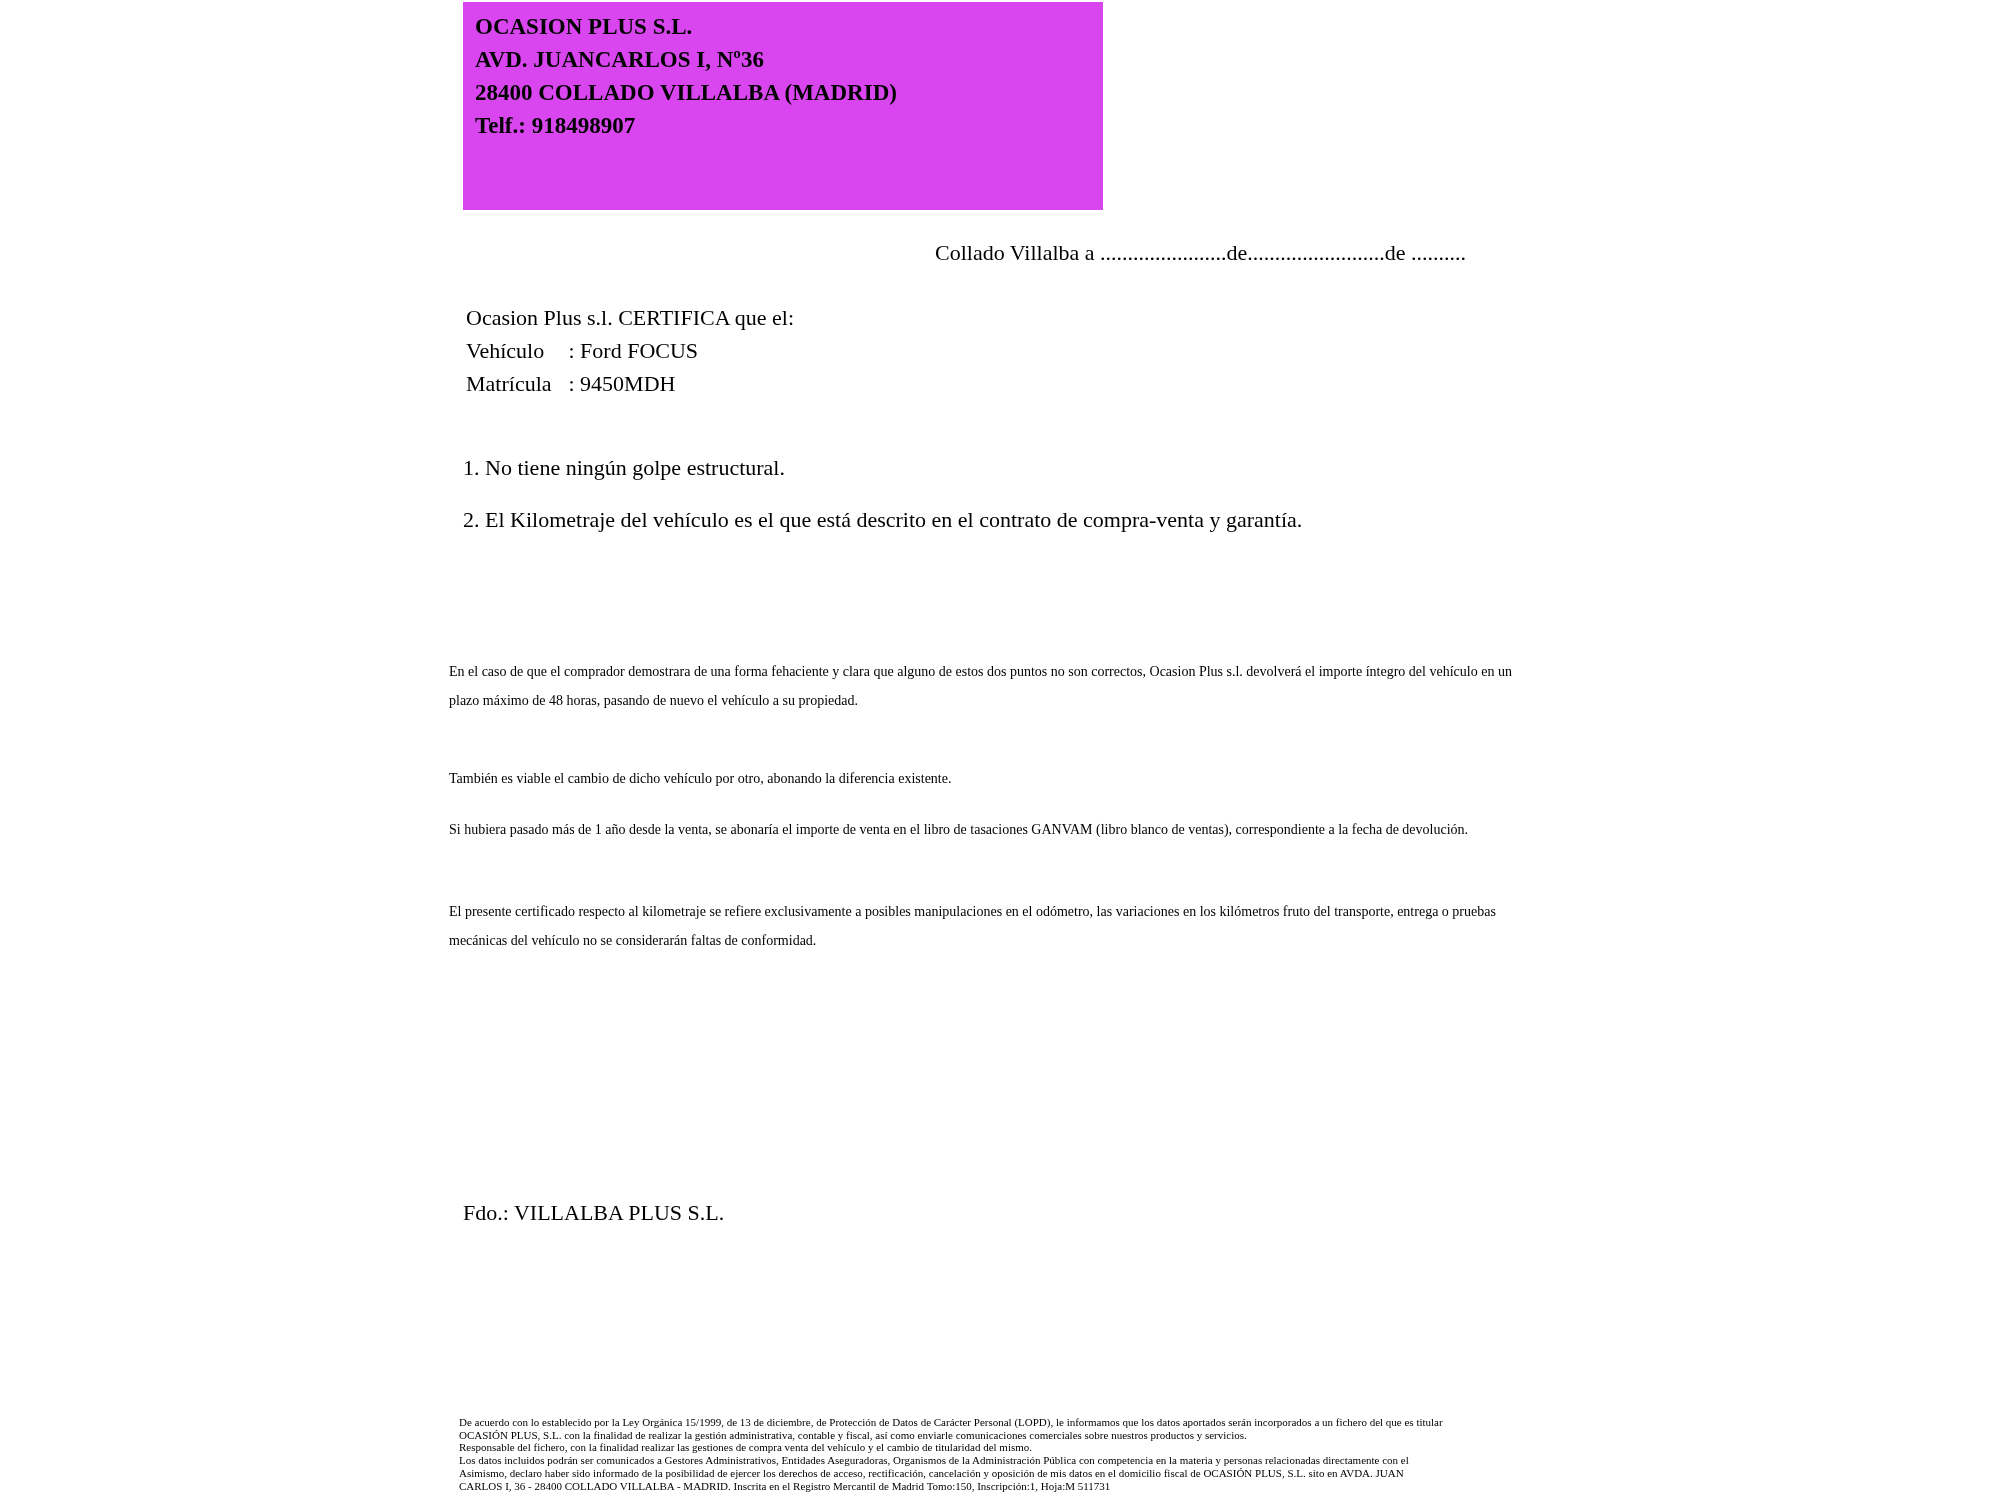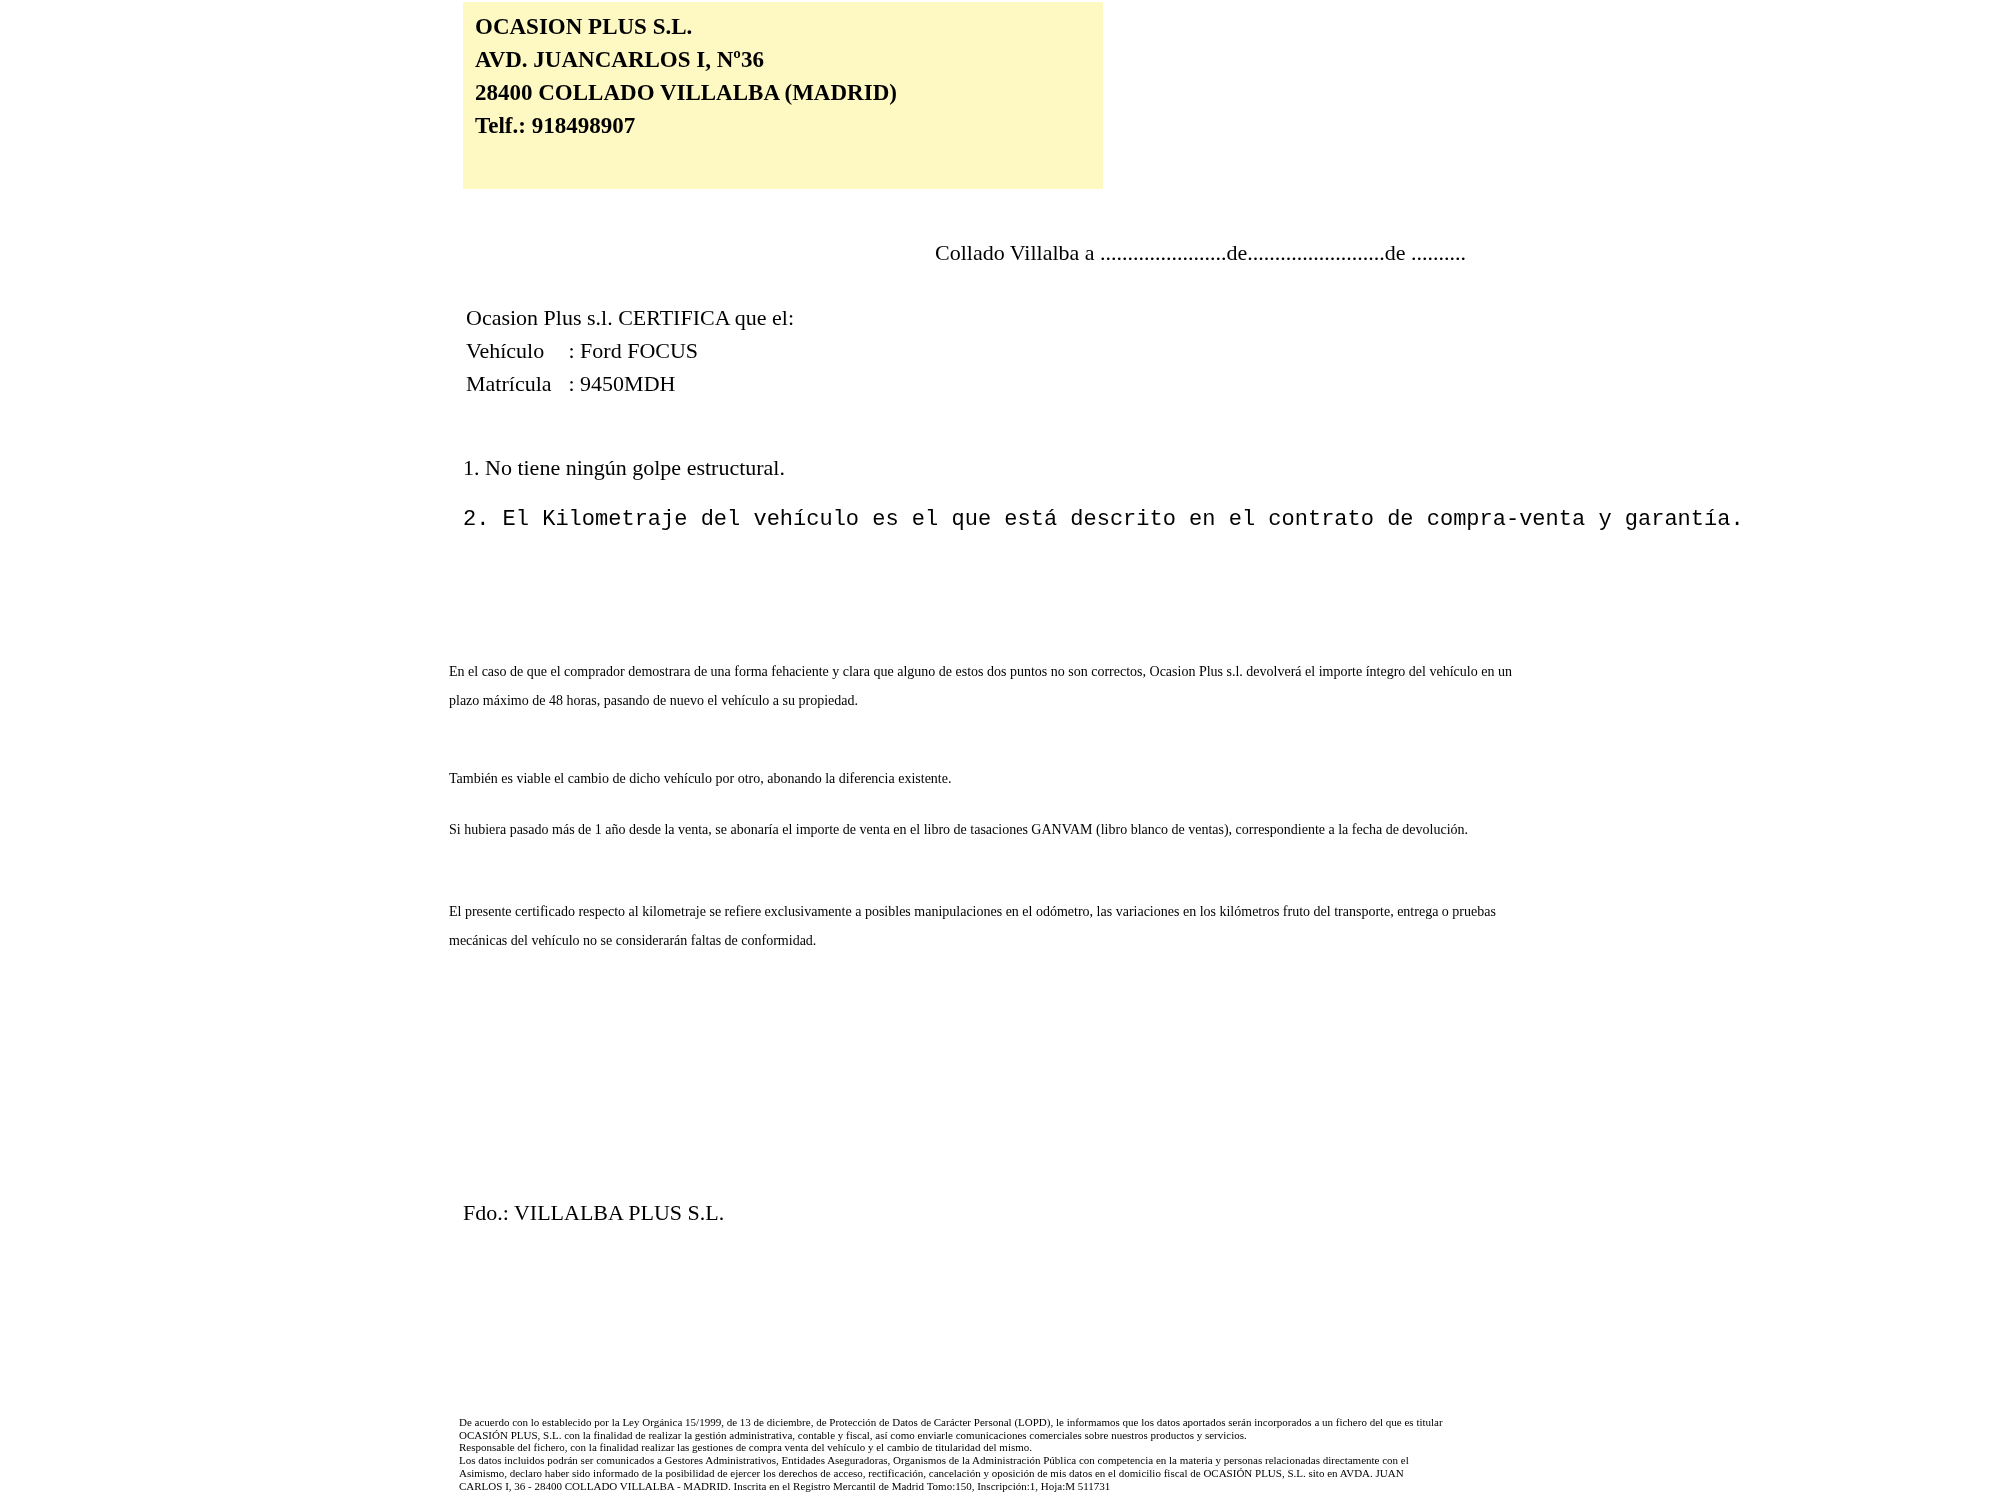--- a/index.html
+++ b/index.html
@@ -11,22 +11,22 @@
     background: #ffffff;
     color: #000000;
     font-family: "Liberation Serif", "DejaVu Serif", serif;
     overflow: hidden;
   }
   .header-box {
     position: absolute;
     left: 463px;
     top: 2px;
     width: 640px;
-    height: 187px;
-    background: #fef9c3;
+    height: 208px;
+    background: #d946ef;
     box-sizing: border-box;
     padding: 8px 0 0 12px;
   }
   .header-line {
     font-weight: bold;
     font-size: 23px;
     line-height: 33px;
     white-space: nowrap;
   }
   .date-line {
@@ -49,21 +49,21 @@
     width: 97px;
   }
   .cert-value { display: inline; }
   .point {
     position: absolute;
     left: 463px;
     font-size: 22px;
     white-space: nowrap;
   }
   .point-1 { top: 455px; }
-  .point-2 { top: 507px; font-family: Liberation Mono, monospace; }
+  .point-2 { top: 507px; }
   .para {
     position: absolute;
     left: 449px;
     width: 1068px;
     font-size: 14px;
     line-height: 28.5px;
     margin-top: 47px;
   }
   .para-1 { top: 611px; }
   .para-2 { top: 718px; }

